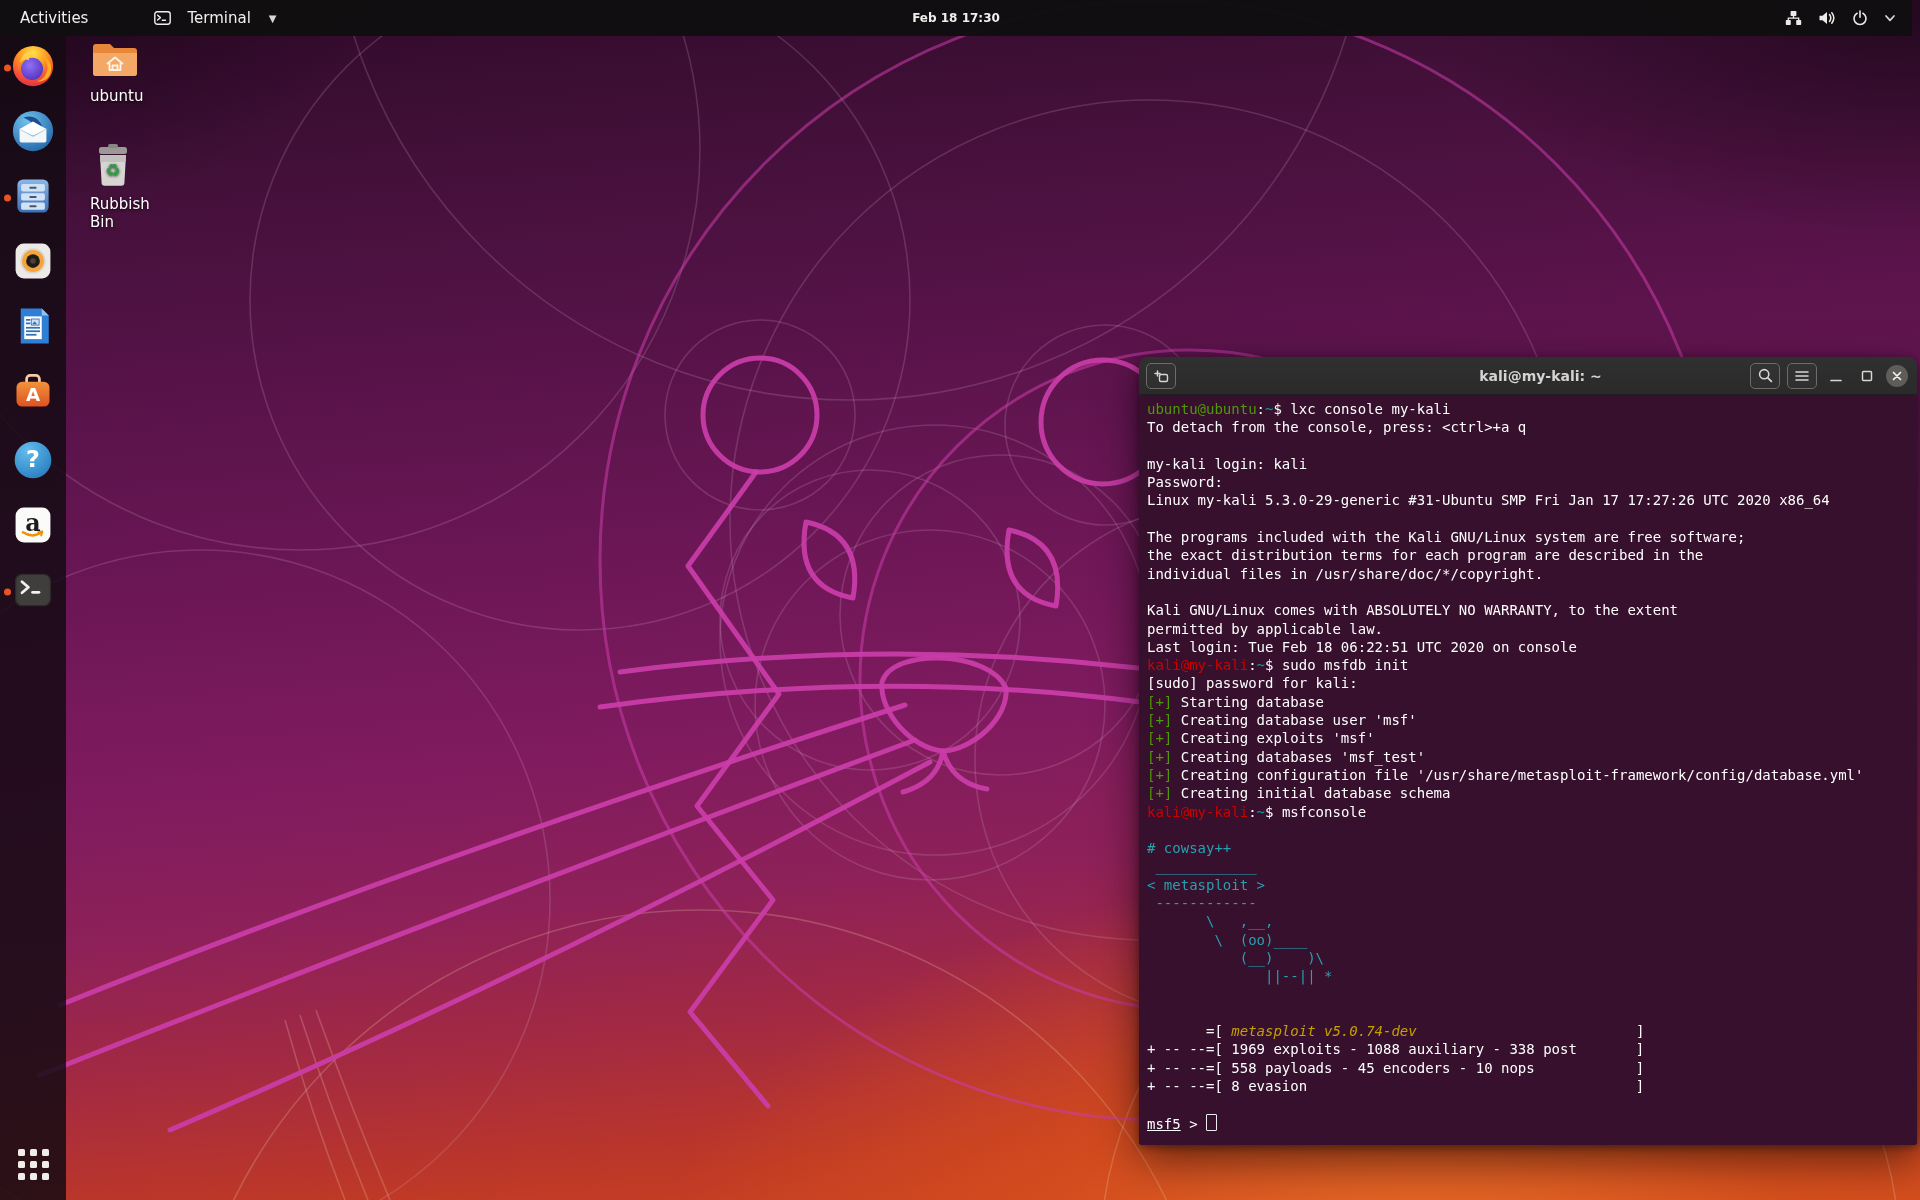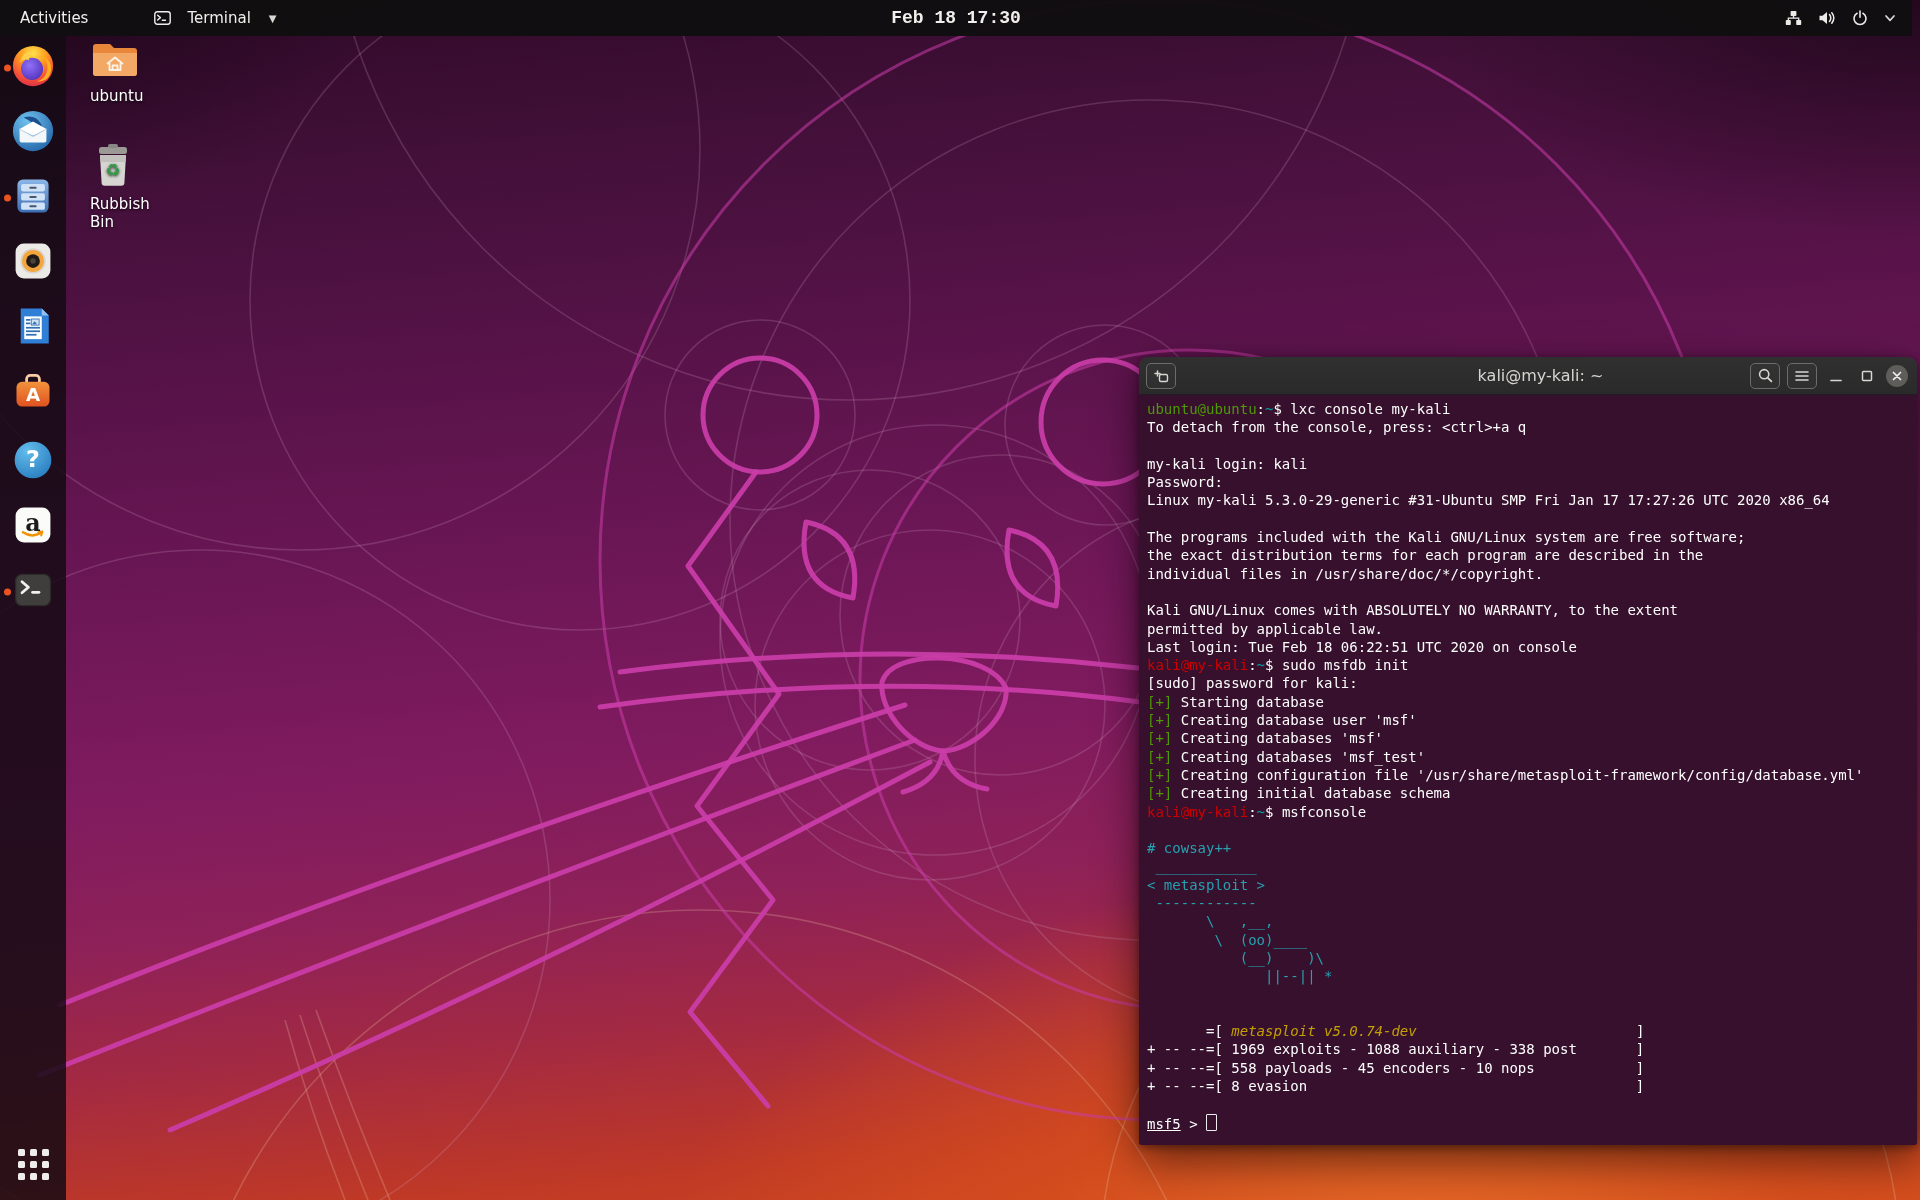--- a/index.html
+++ b/index.html
@@ -19,21 +19,21 @@
   }
   .wp-art{position:absolute;inset:0;width:100%;height:100%;}
   
   .top-bar{
     position:absolute;top:0;left:0;right:8px;height:36px;z-index:40;
     background:rgba(16,14,16,.98);color:#f0efec;display:flex;align-items:center;font-size:15px;
   }
   .tb-activities{padding:0 20px;height:100%;display:flex;align-items:center;cursor:default;}
   .tb-appmenu{display:flex;align-items:center;gap:16px;margin-left:38px;height:100%;padding:0 8px;}
   .tb-caret{font-size:10px;margin-left:2px;color:#d8d7d4;}
-  .tb-clock{position:absolute;left:50%;transform:translateX(-50%);font-weight:700;font-size:18px;font-family:Liberation Mono, monospace;}
+  .tb-clock{position:absolute;left:50%;transform:translateX(-50%);font-weight:700;font-size:12px;}
   .tb-tray{margin-left:auto;display:flex;align-items:center;gap:16px;padding-right:16px;height:100%;}
   .tray-ic{display:flex;align-items:center;}
   
   .dock{
     position:absolute;top:32px;left:0;bottom:0;width:66px;z-index:30;
     background:rgba(20,11,19,.85);display:flex;flex-direction:column;align-items:center;padding-top:6px;box-sizing:border-box;
   }
   .dock-item{position:relative;width:62px;height:60px;margin-bottom:5px;display:flex;align-items:center;justify-content:center;border-radius:6px;}
   .dock-item.group-gap{margin-top:9px;}
   .dock-item .indicator{position:absolute;left:2px;top:50%;transform:translateY(-50%);width:7px;height:7px;border-radius:50%;background:var(--accent,#e95420);}
@@ -49,21 +49,21 @@
   
   .terminal{
     position:absolute;left:1139px;top:357px;width:778px;height:788px;z-index:20;
     border-radius:9px 9px 2px 2px;overflow:hidden;display:flex;flex-direction:column;
     box-shadow:0 14px 44px rgba(0,0,0,.55), 0 2px 8px rgba(0,0,0,.4);
   }
   .titlebar{
     height:37px;flex:0 0 37px;background:linear-gradient(#303030,#2a2a2a);position:relative;
     display:flex;align-items:center;border-bottom:1px solid #1e1e1e;
   }
-  .tb-title{position:absolute;left:50%;transform:translateX(-50%);color:#d6d4d1;font-weight:400;font-size:16px;white-space:nowrap;padding-left:25px;}
+  .tb-title{position:absolute;left:50%;transform:translateX(-50%);color:#d6d4d1;font-weight:700;font-size:14px;white-space:nowrap;padding-left:25px;}
   .tbar-left{margin-left:7px;display:flex;align-items:center;}
   .tbar-right{margin-left:auto;margin-right:9px;display:flex;align-items:center;gap:7px;}
   .tb-btn{width:30px;height:26px;border:1px solid #6e6c68;border-radius:5px;display:flex;align-items:center;justify-content:center;box-sizing:border-box;background:rgba(255,255,255,.02);}
   .tb-plain{width:24px;height:24px;display:flex;align-items:center;justify-content:center;}
   .tb-close{width:22px;height:22px;border-radius:50%;background:#5f5d5a;display:flex;align-items:center;justify-content:center;}
   .term-body{
     flex:1;background:var(--t-bg,#36102c);padding:5px 4px 0 8px;box-sizing:border-box;cursor:text;
   }
   .term-body pre{
     margin:0;font-family:"DejaVu Sans Mono","Liberation Mono",monospace;
@@ -390,21 +390,21 @@
 <span class="c-fg">the exact distribution terms for each program are described in the</span>
 <span class="c-fg">individual files in /usr/share/doc/*/copyright.</span>
 
 <span class="c-fg">Kali GNU/Linux comes with ABSOLUTELY NO WARRANTY, to the extent</span>
 <span class="c-fg">permitted by applicable law.</span>
 <span class="c-fg">Last login: Tue Feb 18 06:22:51 UTC 2020 on console</span>
 <span class="c-red b">kali@my-kali</span><span class="c-fg">:</span><span class="c-cyan">~</span><span class="c-fg">$ sudo msfdb init</span>
 <span class="c-fg">[sudo] password for kali:</span>
 <span class="c-green">[+]</span><span class="c-fg"> Starting database</span>
 <span class="c-green">[+]</span><span class="c-fg"> Creating database user 'msf'</span>
-<span class="c-green">[+]</span><span class="c-fg"> Creating databases 'msf'</span>
+<span class="c-green">[+]</span><span class="c-fg"> Creating exploits 'msf'</span>
 <span class="c-green">[+]</span><span class="c-fg"> Creating databases 'msf_test'</span>
 <span class="c-green">[+]</span><span class="c-fg"> Creating configuration file '/usr/share/metasploit-framework/config/database.yml'</span>
 <span class="c-green">[+]</span><span class="c-fg"> Creating initial database schema</span>
 <span class="c-red b">kali@my-kali</span><span class="c-fg">:</span><span class="c-cyan">~</span><span class="c-fg">$ msfconsole</span>
 
 <span class="c-teal"># cowsay++</span>
 <span class="c-teal"> ____________</span>
 <span class="c-teal">&lt; metasploit &gt;</span>
 <span class="c-teal"> ------------</span>
 <span class="c-teal">       \   ,__,</span>

